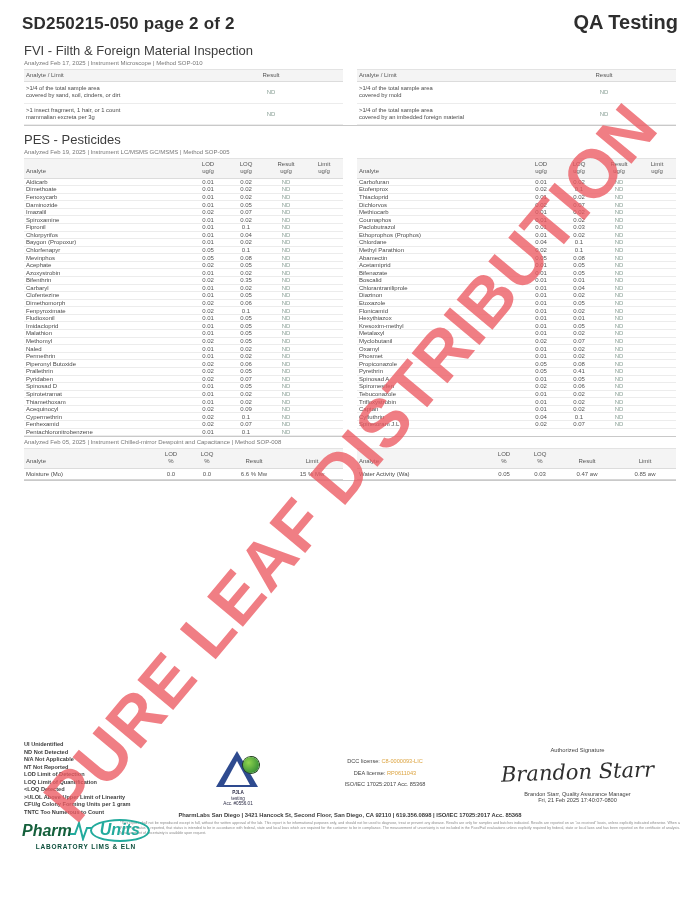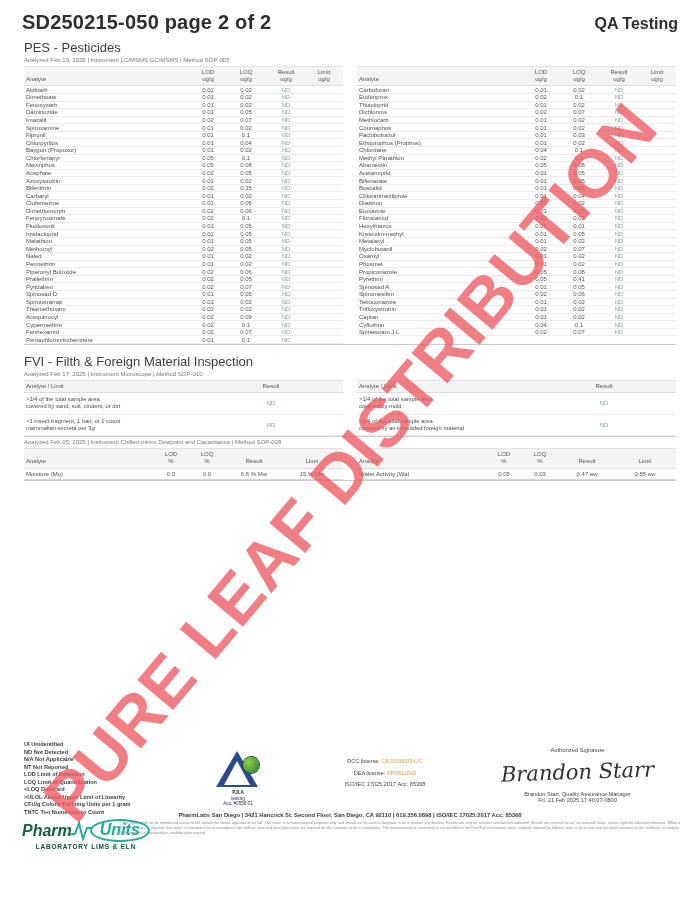--- a/index.html
+++ b/index.html
@@ -2,22 +2,22 @@
 <html><head>
 <meta charset="utf-8">
 <style>
   * { box-sizing: border-box; margin: 0; padding: 0; }
   html,body { background:#fff; }
   body { font-family:"Liberation Sans", sans-serif; }
   .page { position:relative; width:700px; height:906px; background:#fff; overflow:hidden; margin:0 auto; color:#444; }
 
   
   .doc-header { display:flex; justify-content:space-between; align-items:baseline; padding:11px 22px 0 22px; }
-  .doc-title { font-size:20px; font-weight:600; color:#2e2e2e; letter-spacing:.2px; }
-  .doc-right { font-size:16px; font-weight:600; color:#2e2e2e; }
+  .doc-title { font-size:17px; font-weight:600; color:#2e2e2e; letter-spacing:.2px; }
+  .doc-right { font-size:20px; font-weight:600; color:#2e2e2e; }
 
   section { padding:0 24px; }
   .sec-title { font-size:13px; font-weight:500; color:#3d3d3d; margin-top:6px; }
   .sec-meta { font-size:6px; color:#777; margin:2px 0 3px 0; }
 
   
   .split { display:flex; gap:14px; }
   .half { flex:1; min-width:0; }
 
   .phead, .fhead, .mhead { display:flex; background:#f4f4f4; border-top:1px solid #e3e3e3; border-bottom:1px solid #dcdcdc; padding:2px 2px; align-items:flex-end; }
@@ -89,520 +89,20 @@
 </style>
 </head>
 <body>
 
 <div class="page">
 
   <div class="doc-header">
     <div class="doc-title">SD250215-050 page 2 of 2</div>
     <div class="doc-right">QA Testing</div>
   </div>
-
-  <section>
-    <div class="sec-title">PES - Pesticides</div>
-    <div class="sec-meta">Analyzed Feb 19, 2025  |  Instrument LC/MSMS GC/MSMS  | Method SOP-005</div>
-    <div class="ptable-wrap">
-      <div class="split">
-        <div class="half">
-          <div class="phead">
-            <div class="hcell h-analyte">Analyte</div>
-            <div class="hcell h-num"><span>LOD</span><span class="h-unit">ug/g</span></div>
-            <div class="hcell h-num"><span>LOQ</span><span class="h-unit">ug/g</span></div>
-            <div class="hcell h-res"><span>Result</span><span class="h-unit">ug/g</span></div>
-            <div class="hcell h-lim"><span>Limit</span><span class="h-unit">ug/g</span></div>
-          </div>
-          <div id="pes-left">
-              <div class="prow">
-                <div class="c-analyte">Aldicarb</div>
-                <div class="c-num">0.01</div>
-                <div class="c-num">0.02</div>
-                <div class="c-res">ND</div>
-                <div class="c-lim"></div>
-              </div>
-              <div class="prow">
-                <div class="c-analyte">Dimethoate</div>
-                <div class="c-num">0.01</div>
-                <div class="c-num">0.02</div>
-                <div class="c-res">ND</div>
-                <div class="c-lim"></div>
-              </div>
-              <div class="prow">
-                <div class="c-analyte">Fenoxycarb</div>
-                <div class="c-num">0.01</div>
-                <div class="c-num">0.02</div>
-                <div class="c-res">ND</div>
-                <div class="c-lim"></div>
-              </div>
-              <div class="prow">
-                <div class="c-analyte">Daminozide</div>
-                <div class="c-num">0.01</div>
-                <div class="c-num">0.05</div>
-                <div class="c-res">ND</div>
-                <div class="c-lim"></div>
-              </div>
-              <div class="prow">
-                <div class="c-analyte">Imazalil</div>
-                <div class="c-num">0.02</div>
-                <div class="c-num">0.07</div>
-                <div class="c-res">ND</div>
-                <div class="c-lim"></div>
-              </div>
-              <div class="prow">
-                <div class="c-analyte">Spiroxamine</div>
-                <div class="c-num">0.01</div>
-                <div class="c-num">0.02</div>
-                <div class="c-res">ND</div>
-                <div class="c-lim"></div>
-              </div>
-              <div class="prow">
-                <div class="c-analyte">Fipronil</div>
-                <div class="c-num">0.01</div>
-                <div class="c-num">0.1</div>
-                <div class="c-res">ND</div>
-                <div class="c-lim"></div>
-              </div>
-              <div class="prow">
-                <div class="c-analyte">Chlorpyrifos</div>
-                <div class="c-num">0.01</div>
-                <div class="c-num">0.04</div>
-                <div class="c-res">ND</div>
-                <div class="c-lim"></div>
-              </div>
-              <div class="prow">
-                <div class="c-analyte">Baygon (Propoxur)</div>
-                <div class="c-num">0.01</div>
-                <div class="c-num">0.02</div>
-                <div class="c-res">ND</div>
-                <div class="c-lim"></div>
-              </div>
-              <div class="prow">
-                <div class="c-analyte">Chlorfenapyr</div>
-                <div class="c-num">0.05</div>
-                <div class="c-num">0.1</div>
-                <div class="c-res">ND</div>
-                <div class="c-lim"></div>
-              </div>
-              <div class="prow">
-                <div class="c-analyte">Mevinphos</div>
-                <div class="c-num">0.05</div>
-                <div class="c-num">0.08</div>
-                <div class="c-res">ND</div>
-                <div class="c-lim"></div>
-              </div>
-              <div class="prow">
-                <div class="c-analyte">Acephate</div>
-                <div class="c-num">0.02</div>
-                <div class="c-num">0.05</div>
-                <div class="c-res">ND</div>
-                <div class="c-lim"></div>
-              </div>
-              <div class="prow">
-                <div class="c-analyte">Azoxystrobin</div>
-                <div class="c-num">0.01</div>
-                <div class="c-num">0.02</div>
-                <div class="c-res">ND</div>
-                <div class="c-lim"></div>
-              </div>
-              <div class="prow">
-                <div class="c-analyte">Bifenthrin</div>
-                <div class="c-num">0.02</div>
-                <div class="c-num">0.35</div>
-                <div class="c-res">ND</div>
-                <div class="c-lim"></div>
-              </div>
-              <div class="prow">
-                <div class="c-analyte">Carbaryl</div>
-                <div class="c-num">0.01</div>
-                <div class="c-num">0.02</div>
-                <div class="c-res">ND</div>
-                <div class="c-lim"></div>
-              </div>
-              <div class="prow">
-                <div class="c-analyte">Clofentezine</div>
-                <div class="c-num">0.01</div>
-                <div class="c-num">0.05</div>
-                <div class="c-res">ND</div>
-                <div class="c-lim"></div>
-              </div>
-              <div class="prow">
-                <div class="c-analyte">Dimethomorph</div>
-                <div class="c-num">0.02</div>
-                <div class="c-num">0.06</div>
-                <div class="c-res">ND</div>
-                <div class="c-lim"></div>
-              </div>
-              <div class="prow">
-                <div class="c-analyte">Fenpyroximate</div>
-                <div class="c-num">0.02</div>
-                <div class="c-num">0.1</div>
-                <div class="c-res">ND</div>
-                <div class="c-lim"></div>
-              </div>
-              <div class="prow">
-                <div class="c-analyte">Fludioxonil</div>
-                <div class="c-num">0.01</div>
-                <div class="c-num">0.05</div>
-                <div class="c-res">ND</div>
-                <div class="c-lim"></div>
-              </div>
-              <div class="prow">
-                <div class="c-analyte">Imidacloprid</div>
-                <div class="c-num">0.01</div>
-                <div class="c-num">0.05</div>
-                <div class="c-res">ND</div>
-                <div class="c-lim"></div>
-              </div>
-              <div class="prow">
-                <div class="c-analyte">Malathion</div>
-                <div class="c-num">0.01</div>
-                <div class="c-num">0.05</div>
-                <div class="c-res">ND</div>
-                <div class="c-lim"></div>
-              </div>
-              <div class="prow">
-                <div class="c-analyte">Methomyl</div>
-                <div class="c-num">0.02</div>
-                <div class="c-num">0.05</div>
-                <div class="c-res">ND</div>
-                <div class="c-lim"></div>
-              </div>
-              <div class="prow">
-                <div class="c-analyte">Naled</div>
-                <div class="c-num">0.01</div>
-                <div class="c-num">0.02</div>
-                <div class="c-res">ND</div>
-                <div class="c-lim"></div>
-              </div>
-              <div class="prow">
-                <div class="c-analyte">Permethrin</div>
-                <div class="c-num">0.01</div>
-                <div class="c-num">0.02</div>
-                <div class="c-res">ND</div>
-                <div class="c-lim"></div>
-              </div>
-              <div class="prow">
-                <div class="c-analyte">Piperonyl Butoxide</div>
-                <div class="c-num">0.02</div>
-                <div class="c-num">0.06</div>
-                <div class="c-res">ND</div>
-                <div class="c-lim"></div>
-              </div>
-              <div class="prow">
-                <div class="c-analyte">Prallethrin</div>
-                <div class="c-num">0.02</div>
-                <div class="c-num">0.05</div>
-                <div class="c-res">ND</div>
-                <div class="c-lim"></div>
-              </div>
-              <div class="prow">
-                <div class="c-analyte">Pyridaben</div>
-                <div class="c-num">0.02</div>
-                <div class="c-num">0.07</div>
-                <div class="c-res">ND</div>
-                <div class="c-lim"></div>
-              </div>
-              <div class="prow">
-                <div class="c-analyte">Spinosad D</div>
-                <div class="c-num">0.01</div>
-                <div class="c-num">0.05</div>
-                <div class="c-res">ND</div>
-                <div class="c-lim"></div>
-              </div>
-              <div class="prow">
-                <div class="c-analyte">Spirotetramat</div>
-                <div class="c-num">0.01</div>
-                <div class="c-num">0.02</div>
-                <div class="c-res">ND</div>
-                <div class="c-lim"></div>
-              </div>
-              <div class="prow">
-                <div class="c-analyte">Thiamethoxam</div>
-                <div class="c-num">0.01</div>
-                <div class="c-num">0.02</div>
-                <div class="c-res">ND</div>
-                <div class="c-lim"></div>
-              </div>
-              <div class="prow">
-                <div class="c-analyte">Acequinocyl</div>
-                <div class="c-num">0.02</div>
-                <div class="c-num">0.09</div>
-                <div class="c-res">ND</div>
-                <div class="c-lim"></div>
-              </div>
-              <div class="prow">
-                <div class="c-analyte">Cypermethrin</div>
-                <div class="c-num">0.02</div>
-                <div class="c-num">0.1</div>
-                <div class="c-res">ND</div>
-                <div class="c-lim"></div>
-              </div>
-              <div class="prow">
-                <div class="c-analyte">Fenhexamid</div>
-                <div class="c-num">0.02</div>
-                <div class="c-num">0.07</div>
-                <div class="c-res">ND</div>
-                <div class="c-lim"></div>
-              </div>
-              <div class="prow">
-                <div class="c-analyte">Pentachloronitrobenzene</div>
-                <div class="c-num">0.01</div>
-                <div class="c-num">0.1</div>
-                <div class="c-res">ND</div>
-                <div class="c-lim"></div>
-              </div>
-            </div>
-        </div>
-        <div class="half">
-          <div class="phead">
-            <div class="hcell h-analyte">Analyte</div>
-            <div class="hcell h-num"><span>LOD</span><span class="h-unit">ug/g</span></div>
-            <div class="hcell h-num"><span>LOQ</span><span class="h-unit">ug/g</span></div>
-            <div class="hcell h-res"><span>Result</span><span class="h-unit">ug/g</span></div>
-            <div class="hcell h-lim"><span>Limit</span><span class="h-unit">ug/g</span></div>
-          </div>
-          <div id="pes-right">
-              <div class="prow">
-                <div class="c-analyte">Carbofuran</div>
-                <div class="c-num">0.01</div>
-                <div class="c-num">0.02</div>
-                <div class="c-res">ND</div>
-                <div class="c-lim"></div>
-              </div>
-              <div class="prow">
-                <div class="c-analyte">Etofenprox</div>
-                <div class="c-num">0.02</div>
-                <div class="c-num">0.1</div>
-                <div class="c-res">ND</div>
-                <div class="c-lim"></div>
-              </div>
-              <div class="prow">
-                <div class="c-analyte">Thiacloprid</div>
-                <div class="c-num">0.01</div>
-                <div class="c-num">0.02</div>
-                <div class="c-res">ND</div>
-                <div class="c-lim"></div>
-              </div>
-              <div class="prow">
-                <div class="c-analyte">Dichlorvos</div>
-                <div class="c-num">0.02</div>
-                <div class="c-num">0.07</div>
-                <div class="c-res">ND</div>
-                <div class="c-lim"></div>
-              </div>
-              <div class="prow">
-                <div class="c-analyte">Methiocarb</div>
-                <div class="c-num">0.01</div>
-                <div class="c-num">0.02</div>
-                <div class="c-res">ND</div>
-                <div class="c-lim"></div>
-              </div>
-              <div class="prow">
-                <div class="c-analyte">Coumaphos</div>
-                <div class="c-num">0.01</div>
-                <div class="c-num">0.02</div>
-                <div class="c-res">ND</div>
-                <div class="c-lim"></div>
-              </div>
-              <div class="prow">
-                <div class="c-analyte">Paclobutrazol</div>
-                <div class="c-num">0.01</div>
-                <div class="c-num">0.03</div>
-                <div class="c-res">ND</div>
-                <div class="c-lim"></div>
-              </div>
-              <div class="prow">
-                <div class="c-analyte">Ethoprophos (Prophos)</div>
-                <div class="c-num">0.01</div>
-                <div class="c-num">0.02</div>
-                <div class="c-res">ND</div>
-                <div class="c-lim"></div>
-              </div>
-              <div class="prow">
-                <div class="c-analyte">Chlordane</div>
-                <div class="c-num">0.04</div>
-                <div class="c-num">0.1</div>
-                <div class="c-res">ND</div>
-                <div class="c-lim"></div>
-              </div>
-              <div class="prow">
-                <div class="c-analyte">Methyl Parathion</div>
-                <div class="c-num">0.02</div>
-                <div class="c-num">0.1</div>
-                <div class="c-res">ND</div>
-                <div class="c-lim"></div>
-              </div>
-              <div class="prow">
-                <div class="c-analyte">Abamectin</div>
-                <div class="c-num">0.05</div>
-                <div class="c-num">0.08</div>
-                <div class="c-res">ND</div>
-                <div class="c-lim"></div>
-              </div>
-              <div class="prow">
-                <div class="c-analyte">Acetamiprid</div>
-                <div class="c-num">0.01</div>
-                <div class="c-num">0.05</div>
-                <div class="c-res">ND</div>
-                <div class="c-lim"></div>
-              </div>
-              <div class="prow">
-                <div class="c-analyte">Bifenazate</div>
-                <div class="c-num">0.01</div>
-                <div class="c-num">0.05</div>
-                <div class="c-res">ND</div>
-                <div class="c-lim"></div>
-              </div>
-              <div class="prow">
-                <div class="c-analyte">Boscalid</div>
-                <div class="c-num">0.01</div>
-                <div class="c-num">0.01</div>
-                <div class="c-res">ND</div>
-                <div class="c-lim"></div>
-              </div>
-              <div class="prow">
-                <div class="c-analyte">Chlorantraniliprole</div>
-                <div class="c-num">0.01</div>
-                <div class="c-num">0.04</div>
-                <div class="c-res">ND</div>
-                <div class="c-lim"></div>
-              </div>
-              <div class="prow">
-                <div class="c-analyte">Diazinon</div>
-                <div class="c-num">0.01</div>
-                <div class="c-num">0.02</div>
-                <div class="c-res">ND</div>
-                <div class="c-lim"></div>
-              </div>
-              <div class="prow">
-                <div class="c-analyte">Etoxazole</div>
-                <div class="c-num">0.01</div>
-                <div class="c-num">0.05</div>
-                <div class="c-res">ND</div>
-                <div class="c-lim"></div>
-              </div>
-              <div class="prow">
-                <div class="c-analyte">Flonicamid</div>
-                <div class="c-num">0.01</div>
-                <div class="c-num">0.02</div>
-                <div class="c-res">ND</div>
-                <div class="c-lim"></div>
-              </div>
-              <div class="prow">
-                <div class="c-analyte">Hexythiazox</div>
-                <div class="c-num">0.01</div>
-                <div class="c-num">0.01</div>
-                <div class="c-res">ND</div>
-                <div class="c-lim"></div>
-              </div>
-              <div class="prow">
-                <div class="c-analyte">Kresoxim-methyl</div>
-                <div class="c-num">0.01</div>
-                <div class="c-num">0.05</div>
-                <div class="c-res">ND</div>
-                <div class="c-lim"></div>
-              </div>
-              <div class="prow">
-                <div class="c-analyte">Metalaxyl</div>
-                <div class="c-num">0.01</div>
-                <div class="c-num">0.02</div>
-                <div class="c-res">ND</div>
-                <div class="c-lim"></div>
-              </div>
-              <div class="prow">
-                <div class="c-analyte">Myclobutanil</div>
-                <div class="c-num">0.02</div>
-                <div class="c-num">0.07</div>
-                <div class="c-res">ND</div>
-                <div class="c-lim"></div>
-              </div>
-              <div class="prow">
-                <div class="c-analyte">Oxamyl</div>
-                <div class="c-num">0.01</div>
-                <div class="c-num">0.02</div>
-                <div class="c-res">ND</div>
-                <div class="c-lim"></div>
-              </div>
-              <div class="prow">
-                <div class="c-analyte">Phosmet</div>
-                <div class="c-num">0.01</div>
-                <div class="c-num">0.02</div>
-                <div class="c-res">ND</div>
-                <div class="c-lim"></div>
-              </div>
-              <div class="prow">
-                <div class="c-analyte">Propiconazole</div>
-                <div class="c-num">0.05</div>
-                <div class="c-num">0.08</div>
-                <div class="c-res">ND</div>
-                <div class="c-lim"></div>
-              </div>
-              <div class="prow">
-                <div class="c-analyte">Pyrethrin</div>
-                <div class="c-num">0.05</div>
-                <div class="c-num">0.41</div>
-                <div class="c-res">ND</div>
-                <div class="c-lim"></div>
-              </div>
-              <div class="prow">
-                <div class="c-analyte">Spinosad A</div>
-                <div class="c-num">0.01</div>
-                <div class="c-num">0.05</div>
-                <div class="c-res">ND</div>
-                <div class="c-lim"></div>
-              </div>
-              <div class="prow">
-                <div class="c-analyte">Spiromesifen</div>
-                <div class="c-num">0.02</div>
-                <div class="c-num">0.06</div>
-                <div class="c-res">ND</div>
-                <div class="c-lim"></div>
-              </div>
-              <div class="prow">
-                <div class="c-analyte">Tebuconazole</div>
-                <div class="c-num">0.01</div>
-                <div class="c-num">0.02</div>
-                <div class="c-res">ND</div>
-                <div class="c-lim"></div>
-              </div>
-              <div class="prow">
-                <div class="c-analyte">Trifloxystrobin</div>
-                <div class="c-num">0.01</div>
-                <div class="c-num">0.02</div>
-                <div class="c-res">ND</div>
-                <div class="c-lim"></div>
-              </div>
-              <div class="prow">
-                <div class="c-analyte">Captan</div>
-                <div class="c-num">0.01</div>
-                <div class="c-num">0.02</div>
-                <div class="c-res">ND</div>
-                <div class="c-lim"></div>
-              </div>
-              <div class="prow">
-                <div class="c-analyte">Cyfluthrin</div>
-                <div class="c-num">0.04</div>
-                <div class="c-num">0.1</div>
-                <div class="c-res">ND</div>
-                <div class="c-lim"></div>
-              </div>
-              <div class="prow">
-                <div class="c-analyte">Spinetoram J.L</div>
-                <div class="c-num">0.02</div>
-                <div class="c-num">0.07</div>
-                <div class="c-res">ND</div>
-                <div class="c-lim"></div>
-              </div>
-            </div>
-        </div>
-      </div>
-    </div>
-  </section>
 
   <section>
     <div class="sec-title" style="margin-top:9px">FVI - Filth &amp; Foreign Material Inspection</div>
     <div class="sec-meta">Analyzed Feb 17, 2025  |  Instrument Microscope  | Method SOP-010</div>
     <div class="ptable-wrap">
       <div class="split">
         <div class="half">
           <div class="fhead">
             <div class="hcell fh-analyte">Analyte / Limit</div>
             <div class="hcell fh-res">Result</div>
@@ -628,20 +128,520 @@
           <div id="fvi-right">
               <div class="frow">
                 <div class="f-analyte">&gt;1/4 of the total sample area
 covered by mold</div>
                 <div class="f-res">ND</div>
               </div>
               <div class="frow">
                 <div class="f-analyte">&gt;1/4 of the total sample area
 covered by an imbedded foreign material</div>
                 <div class="f-res">ND</div>
+              </div>
+            </div>
+        </div>
+      </div>
+    </div>
+  </section>
+
+  <section>
+    <div class="sec-title">PES - Pesticides</div>
+    <div class="sec-meta">Analyzed Feb 19, 2025  |  Instrument LC/MSMS GC/MSMS  | Method SOP-005</div>
+    <div class="ptable-wrap">
+      <div class="split">
+        <div class="half">
+          <div class="phead">
+            <div class="hcell h-analyte">Analyte</div>
+            <div class="hcell h-num"><span>LOD</span><span class="h-unit">ug/g</span></div>
+            <div class="hcell h-num"><span>LOQ</span><span class="h-unit">ug/g</span></div>
+            <div class="hcell h-res"><span>Result</span><span class="h-unit">ug/g</span></div>
+            <div class="hcell h-lim"><span>Limit</span><span class="h-unit">ug/g</span></div>
+          </div>
+          <div id="pes-left">
+              <div class="prow">
+                <div class="c-analyte">Aldicarb</div>
+                <div class="c-num">0.01</div>
+                <div class="c-num">0.02</div>
+                <div class="c-res">ND</div>
+                <div class="c-lim"></div>
+              </div>
+              <div class="prow">
+                <div class="c-analyte">Dimethoate</div>
+                <div class="c-num">0.01</div>
+                <div class="c-num">0.02</div>
+                <div class="c-res">ND</div>
+                <div class="c-lim"></div>
+              </div>
+              <div class="prow">
+                <div class="c-analyte">Fenoxycarb</div>
+                <div class="c-num">0.01</div>
+                <div class="c-num">0.02</div>
+                <div class="c-res">ND</div>
+                <div class="c-lim"></div>
+              </div>
+              <div class="prow">
+                <div class="c-analyte">Daminozide</div>
+                <div class="c-num">0.01</div>
+                <div class="c-num">0.05</div>
+                <div class="c-res">ND</div>
+                <div class="c-lim"></div>
+              </div>
+              <div class="prow">
+                <div class="c-analyte">Imazalil</div>
+                <div class="c-num">0.02</div>
+                <div class="c-num">0.07</div>
+                <div class="c-res">ND</div>
+                <div class="c-lim"></div>
+              </div>
+              <div class="prow">
+                <div class="c-analyte">Spiroxamine</div>
+                <div class="c-num">0.01</div>
+                <div class="c-num">0.02</div>
+                <div class="c-res">ND</div>
+                <div class="c-lim"></div>
+              </div>
+              <div class="prow">
+                <div class="c-analyte">Fipronil</div>
+                <div class="c-num">0.01</div>
+                <div class="c-num">0.1</div>
+                <div class="c-res">ND</div>
+                <div class="c-lim"></div>
+              </div>
+              <div class="prow">
+                <div class="c-analyte">Chlorpyrifos</div>
+                <div class="c-num">0.01</div>
+                <div class="c-num">0.04</div>
+                <div class="c-res">ND</div>
+                <div class="c-lim"></div>
+              </div>
+              <div class="prow">
+                <div class="c-analyte">Baygon (Propoxur)</div>
+                <div class="c-num">0.01</div>
+                <div class="c-num">0.02</div>
+                <div class="c-res">ND</div>
+                <div class="c-lim"></div>
+              </div>
+              <div class="prow">
+                <div class="c-analyte">Chlorfenapyr</div>
+                <div class="c-num">0.05</div>
+                <div class="c-num">0.1</div>
+                <div class="c-res">ND</div>
+                <div class="c-lim"></div>
+              </div>
+              <div class="prow">
+                <div class="c-analyte">Mevinphos</div>
+                <div class="c-num">0.05</div>
+                <div class="c-num">0.08</div>
+                <div class="c-res">ND</div>
+                <div class="c-lim"></div>
+              </div>
+              <div class="prow">
+                <div class="c-analyte">Acephate</div>
+                <div class="c-num">0.02</div>
+                <div class="c-num">0.05</div>
+                <div class="c-res">ND</div>
+                <div class="c-lim"></div>
+              </div>
+              <div class="prow">
+                <div class="c-analyte">Azoxystrobin</div>
+                <div class="c-num">0.01</div>
+                <div class="c-num">0.02</div>
+                <div class="c-res">ND</div>
+                <div class="c-lim"></div>
+              </div>
+              <div class="prow">
+                <div class="c-analyte">Bifenthrin</div>
+                <div class="c-num">0.02</div>
+                <div class="c-num">0.35</div>
+                <div class="c-res">ND</div>
+                <div class="c-lim"></div>
+              </div>
+              <div class="prow">
+                <div class="c-analyte">Carbaryl</div>
+                <div class="c-num">0.01</div>
+                <div class="c-num">0.02</div>
+                <div class="c-res">ND</div>
+                <div class="c-lim"></div>
+              </div>
+              <div class="prow">
+                <div class="c-analyte">Clofentezine</div>
+                <div class="c-num">0.01</div>
+                <div class="c-num">0.05</div>
+                <div class="c-res">ND</div>
+                <div class="c-lim"></div>
+              </div>
+              <div class="prow">
+                <div class="c-analyte">Dimethomorph</div>
+                <div class="c-num">0.02</div>
+                <div class="c-num">0.06</div>
+                <div class="c-res">ND</div>
+                <div class="c-lim"></div>
+              </div>
+              <div class="prow">
+                <div class="c-analyte">Fenpyroximate</div>
+                <div class="c-num">0.02</div>
+                <div class="c-num">0.1</div>
+                <div class="c-res">ND</div>
+                <div class="c-lim"></div>
+              </div>
+              <div class="prow">
+                <div class="c-analyte">Fludioxonil</div>
+                <div class="c-num">0.01</div>
+                <div class="c-num">0.05</div>
+                <div class="c-res">ND</div>
+                <div class="c-lim"></div>
+              </div>
+              <div class="prow">
+                <div class="c-analyte">Imidacloprid</div>
+                <div class="c-num">0.01</div>
+                <div class="c-num">0.05</div>
+                <div class="c-res">ND</div>
+                <div class="c-lim"></div>
+              </div>
+              <div class="prow">
+                <div class="c-analyte">Malathion</div>
+                <div class="c-num">0.01</div>
+                <div class="c-num">0.05</div>
+                <div class="c-res">ND</div>
+                <div class="c-lim"></div>
+              </div>
+              <div class="prow">
+                <div class="c-analyte">Methomyl</div>
+                <div class="c-num">0.02</div>
+                <div class="c-num">0.05</div>
+                <div class="c-res">ND</div>
+                <div class="c-lim"></div>
+              </div>
+              <div class="prow">
+                <div class="c-analyte">Naled</div>
+                <div class="c-num">0.01</div>
+                <div class="c-num">0.02</div>
+                <div class="c-res">ND</div>
+                <div class="c-lim"></div>
+              </div>
+              <div class="prow">
+                <div class="c-analyte">Permethrin</div>
+                <div class="c-num">0.01</div>
+                <div class="c-num">0.02</div>
+                <div class="c-res">ND</div>
+                <div class="c-lim"></div>
+              </div>
+              <div class="prow">
+                <div class="c-analyte">Piperonyl Butoxide</div>
+                <div class="c-num">0.02</div>
+                <div class="c-num">0.06</div>
+                <div class="c-res">ND</div>
+                <div class="c-lim"></div>
+              </div>
+              <div class="prow">
+                <div class="c-analyte">Prallethrin</div>
+                <div class="c-num">0.02</div>
+                <div class="c-num">0.05</div>
+                <div class="c-res">ND</div>
+                <div class="c-lim"></div>
+              </div>
+              <div class="prow">
+                <div class="c-analyte">Pyridaben</div>
+                <div class="c-num">0.02</div>
+                <div class="c-num">0.07</div>
+                <div class="c-res">ND</div>
+                <div class="c-lim"></div>
+              </div>
+              <div class="prow">
+                <div class="c-analyte">Spinosad D</div>
+                <div class="c-num">0.01</div>
+                <div class="c-num">0.05</div>
+                <div class="c-res">ND</div>
+                <div class="c-lim"></div>
+              </div>
+              <div class="prow">
+                <div class="c-analyte">Spirotetramat</div>
+                <div class="c-num">0.01</div>
+                <div class="c-num">0.02</div>
+                <div class="c-res">ND</div>
+                <div class="c-lim"></div>
+              </div>
+              <div class="prow">
+                <div class="c-analyte">Thiamethoxam</div>
+                <div class="c-num">0.01</div>
+                <div class="c-num">0.02</div>
+                <div class="c-res">ND</div>
+                <div class="c-lim"></div>
+              </div>
+              <div class="prow">
+                <div class="c-analyte">Acequinocyl</div>
+                <div class="c-num">0.02</div>
+                <div class="c-num">0.09</div>
+                <div class="c-res">ND</div>
+                <div class="c-lim"></div>
+              </div>
+              <div class="prow">
+                <div class="c-analyte">Cypermethrin</div>
+                <div class="c-num">0.02</div>
+                <div class="c-num">0.1</div>
+                <div class="c-res">ND</div>
+                <div class="c-lim"></div>
+              </div>
+              <div class="prow">
+                <div class="c-analyte">Fenhexamid</div>
+                <div class="c-num">0.02</div>
+                <div class="c-num">0.07</div>
+                <div class="c-res">ND</div>
+                <div class="c-lim"></div>
+              </div>
+              <div class="prow">
+                <div class="c-analyte">Pentachloronitrobenzene</div>
+                <div class="c-num">0.01</div>
+                <div class="c-num">0.1</div>
+                <div class="c-res">ND</div>
+                <div class="c-lim"></div>
+              </div>
+            </div>
+        </div>
+        <div class="half">
+          <div class="phead">
+            <div class="hcell h-analyte">Analyte</div>
+            <div class="hcell h-num"><span>LOD</span><span class="h-unit">ug/g</span></div>
+            <div class="hcell h-num"><span>LOQ</span><span class="h-unit">ug/g</span></div>
+            <div class="hcell h-res"><span>Result</span><span class="h-unit">ug/g</span></div>
+            <div class="hcell h-lim"><span>Limit</span><span class="h-unit">ug/g</span></div>
+          </div>
+          <div id="pes-right">
+              <div class="prow">
+                <div class="c-analyte">Carbofuran</div>
+                <div class="c-num">0.01</div>
+                <div class="c-num">0.02</div>
+                <div class="c-res">ND</div>
+                <div class="c-lim"></div>
+              </div>
+              <div class="prow">
+                <div class="c-analyte">Etofenprox</div>
+                <div class="c-num">0.02</div>
+                <div class="c-num">0.1</div>
+                <div class="c-res">ND</div>
+                <div class="c-lim"></div>
+              </div>
+              <div class="prow">
+                <div class="c-analyte">Thiacloprid</div>
+                <div class="c-num">0.01</div>
+                <div class="c-num">0.02</div>
+                <div class="c-res">ND</div>
+                <div class="c-lim"></div>
+              </div>
+              <div class="prow">
+                <div class="c-analyte">Dichlorvos</div>
+                <div class="c-num">0.02</div>
+                <div class="c-num">0.07</div>
+                <div class="c-res">ND</div>
+                <div class="c-lim"></div>
+              </div>
+              <div class="prow">
+                <div class="c-analyte">Methiocarb</div>
+                <div class="c-num">0.01</div>
+                <div class="c-num">0.02</div>
+                <div class="c-res">ND</div>
+                <div class="c-lim"></div>
+              </div>
+              <div class="prow">
+                <div class="c-analyte">Coumaphos</div>
+                <div class="c-num">0.01</div>
+                <div class="c-num">0.02</div>
+                <div class="c-res">ND</div>
+                <div class="c-lim"></div>
+              </div>
+              <div class="prow">
+                <div class="c-analyte">Paclobutrazol</div>
+                <div class="c-num">0.01</div>
+                <div class="c-num">0.03</div>
+                <div class="c-res">ND</div>
+                <div class="c-lim"></div>
+              </div>
+              <div class="prow">
+                <div class="c-analyte">Ethoprophos (Prophos)</div>
+                <div class="c-num">0.01</div>
+                <div class="c-num">0.02</div>
+                <div class="c-res">ND</div>
+                <div class="c-lim"></div>
+              </div>
+              <div class="prow">
+                <div class="c-analyte">Chlordane</div>
+                <div class="c-num">0.04</div>
+                <div class="c-num">0.1</div>
+                <div class="c-res">ND</div>
+                <div class="c-lim"></div>
+              </div>
+              <div class="prow">
+                <div class="c-analyte">Methyl Parathion</div>
+                <div class="c-num">0.02</div>
+                <div class="c-num">0.1</div>
+                <div class="c-res">ND</div>
+                <div class="c-lim"></div>
+              </div>
+              <div class="prow">
+                <div class="c-analyte">Abamectin</div>
+                <div class="c-num">0.05</div>
+                <div class="c-num">0.08</div>
+                <div class="c-res">ND</div>
+                <div class="c-lim"></div>
+              </div>
+              <div class="prow">
+                <div class="c-analyte">Acetamiprid</div>
+                <div class="c-num">0.01</div>
+                <div class="c-num">0.05</div>
+                <div class="c-res">ND</div>
+                <div class="c-lim"></div>
+              </div>
+              <div class="prow">
+                <div class="c-analyte">Bifenazate</div>
+                <div class="c-num">0.01</div>
+                <div class="c-num">0.05</div>
+                <div class="c-res">ND</div>
+                <div class="c-lim"></div>
+              </div>
+              <div class="prow">
+                <div class="c-analyte">Boscalid</div>
+                <div class="c-num">0.01</div>
+                <div class="c-num">0.01</div>
+                <div class="c-res">ND</div>
+                <div class="c-lim"></div>
+              </div>
+              <div class="prow">
+                <div class="c-analyte">Chlorantraniliprole</div>
+                <div class="c-num">0.01</div>
+                <div class="c-num">0.04</div>
+                <div class="c-res">ND</div>
+                <div class="c-lim"></div>
+              </div>
+              <div class="prow">
+                <div class="c-analyte">Diazinon</div>
+                <div class="c-num">0.01</div>
+                <div class="c-num">0.02</div>
+                <div class="c-res">ND</div>
+                <div class="c-lim"></div>
+              </div>
+              <div class="prow">
+                <div class="c-analyte">Etoxazole</div>
+                <div class="c-num">0.01</div>
+                <div class="c-num">0.05</div>
+                <div class="c-res">ND</div>
+                <div class="c-lim"></div>
+              </div>
+              <div class="prow">
+                <div class="c-analyte">Flonicamid</div>
+                <div class="c-num">0.01</div>
+                <div class="c-num">0.02</div>
+                <div class="c-res">ND</div>
+                <div class="c-lim"></div>
+              </div>
+              <div class="prow">
+                <div class="c-analyte">Hexythiazox</div>
+                <div class="c-num">0.01</div>
+                <div class="c-num">0.01</div>
+                <div class="c-res">ND</div>
+                <div class="c-lim"></div>
+              </div>
+              <div class="prow">
+                <div class="c-analyte">Kresoxim-methyl</div>
+                <div class="c-num">0.01</div>
+                <div class="c-num">0.05</div>
+                <div class="c-res">ND</div>
+                <div class="c-lim"></div>
+              </div>
+              <div class="prow">
+                <div class="c-analyte">Metalaxyl</div>
+                <div class="c-num">0.01</div>
+                <div class="c-num">0.02</div>
+                <div class="c-res">ND</div>
+                <div class="c-lim"></div>
+              </div>
+              <div class="prow">
+                <div class="c-analyte">Myclobutanil</div>
+                <div class="c-num">0.02</div>
+                <div class="c-num">0.07</div>
+                <div class="c-res">ND</div>
+                <div class="c-lim"></div>
+              </div>
+              <div class="prow">
+                <div class="c-analyte">Oxamyl</div>
+                <div class="c-num">0.01</div>
+                <div class="c-num">0.02</div>
+                <div class="c-res">ND</div>
+                <div class="c-lim"></div>
+              </div>
+              <div class="prow">
+                <div class="c-analyte">Phosmet</div>
+                <div class="c-num">0.01</div>
+                <div class="c-num">0.02</div>
+                <div class="c-res">ND</div>
+                <div class="c-lim"></div>
+              </div>
+              <div class="prow">
+                <div class="c-analyte">Propiconazole</div>
+                <div class="c-num">0.05</div>
+                <div class="c-num">0.08</div>
+                <div class="c-res">ND</div>
+                <div class="c-lim"></div>
+              </div>
+              <div class="prow">
+                <div class="c-analyte">Pyrethrin</div>
+                <div class="c-num">0.05</div>
+                <div class="c-num">0.41</div>
+                <div class="c-res">ND</div>
+                <div class="c-lim"></div>
+              </div>
+              <div class="prow">
+                <div class="c-analyte">Spinosad A</div>
+                <div class="c-num">0.01</div>
+                <div class="c-num">0.05</div>
+                <div class="c-res">ND</div>
+                <div class="c-lim"></div>
+              </div>
+              <div class="prow">
+                <div class="c-analyte">Spiromesifen</div>
+                <div class="c-num">0.02</div>
+                <div class="c-num">0.06</div>
+                <div class="c-res">ND</div>
+                <div class="c-lim"></div>
+              </div>
+              <div class="prow">
+                <div class="c-analyte">Tebuconazole</div>
+                <div class="c-num">0.01</div>
+                <div class="c-num">0.02</div>
+                <div class="c-res">ND</div>
+                <div class="c-lim"></div>
+              </div>
+              <div class="prow">
+                <div class="c-analyte">Trifloxystrobin</div>
+                <div class="c-num">0.01</div>
+                <div class="c-num">0.02</div>
+                <div class="c-res">ND</div>
+                <div class="c-lim"></div>
+              </div>
+              <div class="prow">
+                <div class="c-analyte">Captan</div>
+                <div class="c-num">0.01</div>
+                <div class="c-num">0.02</div>
+                <div class="c-res">ND</div>
+                <div class="c-lim"></div>
+              </div>
+              <div class="prow">
+                <div class="c-analyte">Cyfluthrin</div>
+                <div class="c-num">0.04</div>
+                <div class="c-num">0.1</div>
+                <div class="c-res">ND</div>
+                <div class="c-lim"></div>
+              </div>
+              <div class="prow">
+                <div class="c-analyte">Spinetoram J.L</div>
+                <div class="c-num">0.02</div>
+                <div class="c-num">0.07</div>
+                <div class="c-res">ND</div>
+                <div class="c-lim"></div>
               </div>
             </div>
         </div>
       </div>
     </div>
   </section>
 
   <section>
     <div class="sec-meta">Analyzed Feb 05, 2025  |  Instrument Chilled-mirror Dewpoint and Capacitance  | Method SOP-008</div>
     <div class="ptable-wrap">

